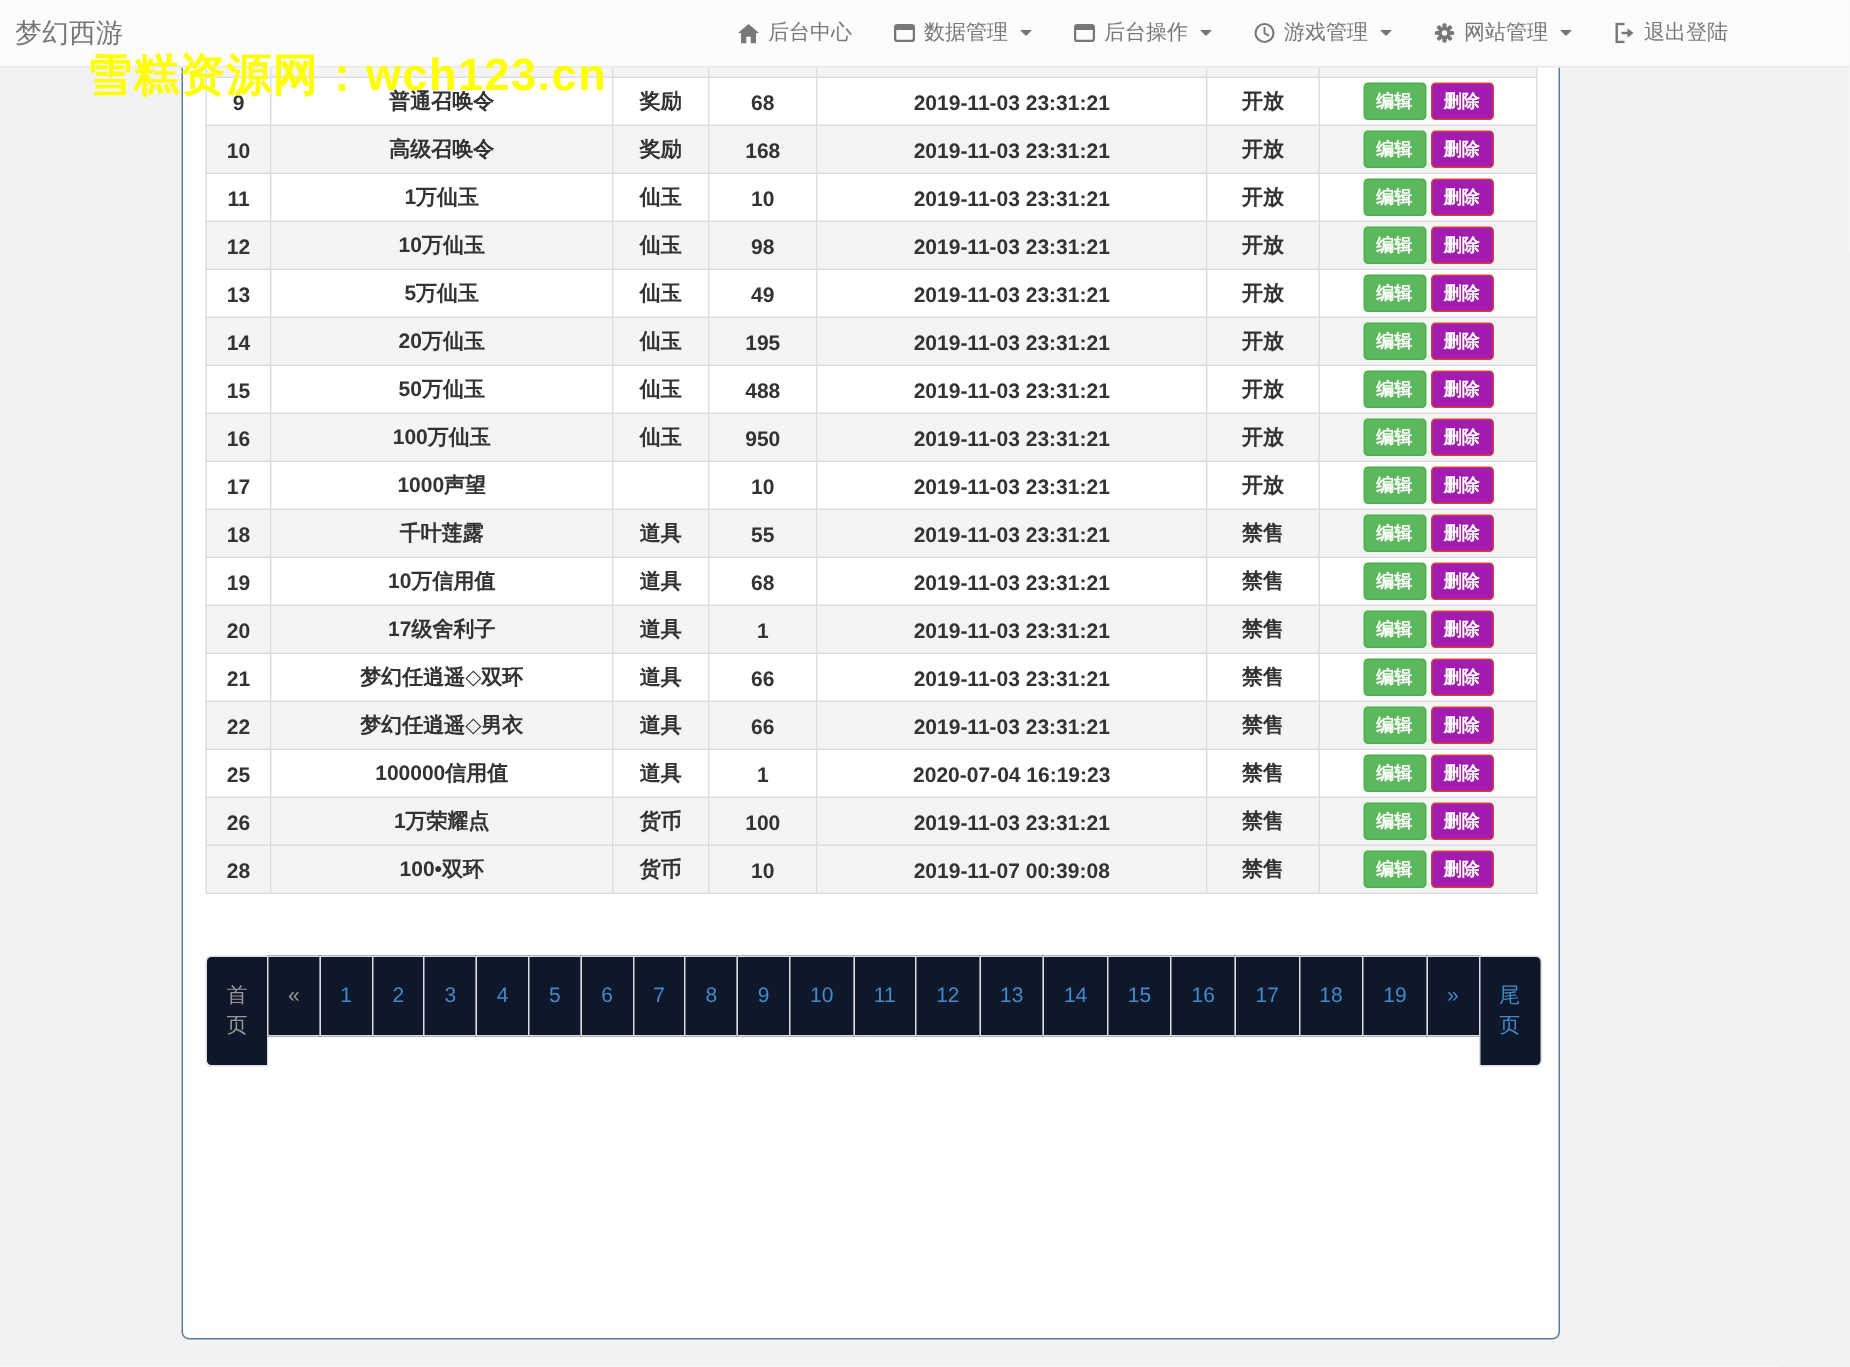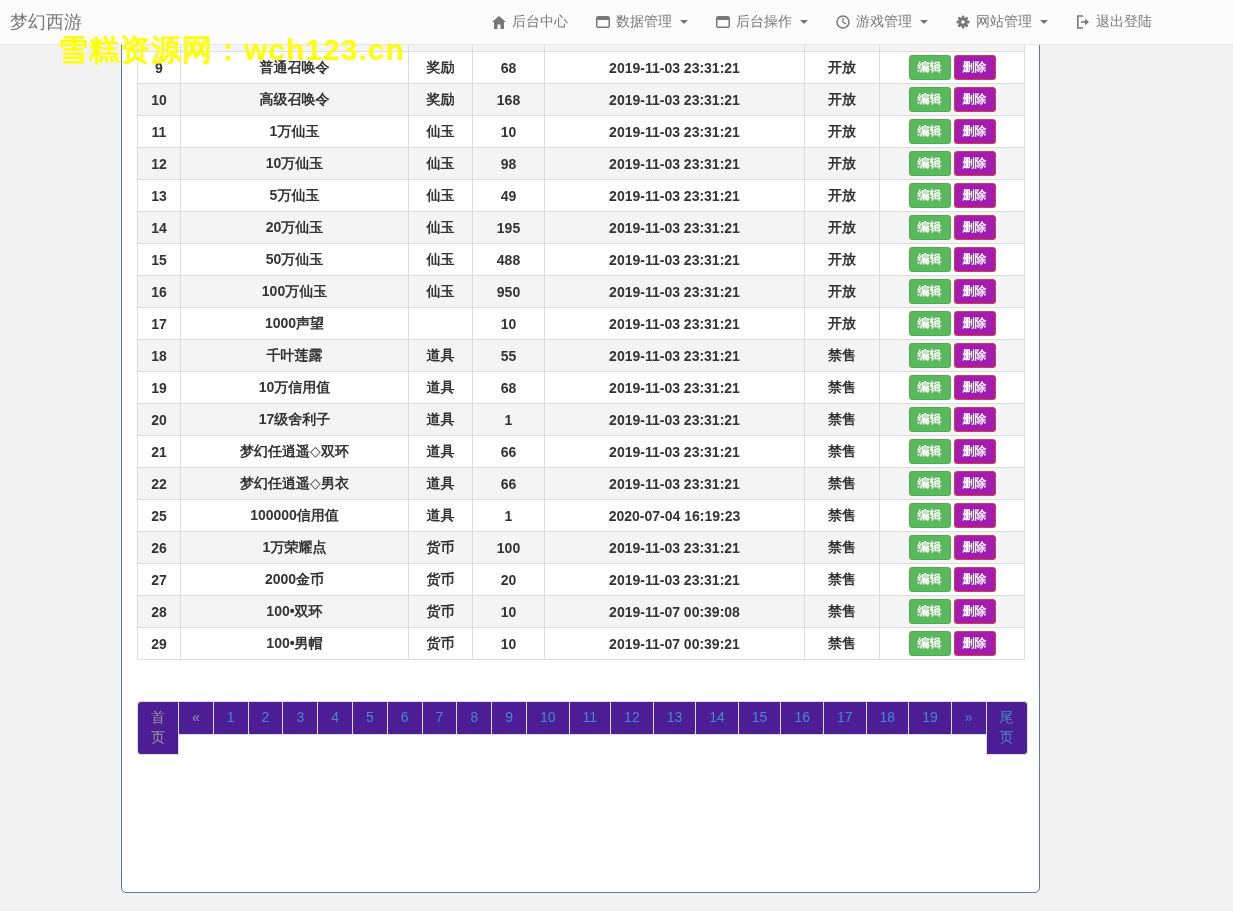--- a/index.html
+++ b/index.html
@@ -48,24 +48,24 @@
   }
   .btn-edit { background:#5cb85c; border-color:#4cae4c; }
   .btn-del  { background:#a21caf; border-color:#d43f3a; margin-left:3px; }
   
   ul.pagination {
     margin:41px 0 0 0; padding:0; list-style:none;
     display:inline-flex;
   }
   ul.pagination li a {
     display:block;
-    padding:6px 13px;
+    padding:16px 13px;
     border:1px solid #ddd;
     margin-left:-1px;
-    background:#4c1d95;
+    background:#0f172a;
     color:#428bca;
     font-size:14px;
     line-height:1.42;
     text-decoration:none;
     cursor:pointer;
     text-align:center;
   }
   ul.pagination li:first-child a { border-radius:4px 0 0 4px; margin-left:0; }
   ul.pagination li:last-child a  { border-radius:0 4px 4px 0; }
   ul.pagination li.muted a { color:#999; cursor:default; }
@@ -278,44 +278,26 @@
         </tr>
         <tr class="stripe">
           <td>26</td>
           <td>1万荣耀点</td>
           <td>货币</td>
           <td>100</td>
           <td>2019-11-03 23:31:21</td>
           <td>禁售</td>
           <td class="cell-actions"><button class="btn btn-edit">编辑</button><button class="btn btn-del">删除</button></td>
         </tr>
-        <tr>
-          <td>27</td>
-          <td>2000金币</td>
-          <td>货币</td>
-          <td>20</td>
-          <td>2019-11-03 23:31:21</td>
-          <td>禁售</td>
-          <td class="cell-actions"><button class="btn btn-edit">编辑</button><button class="btn btn-del">删除</button></td>
-        </tr>
         <tr class="stripe">
           <td>28</td>
           <td>100•双环</td>
           <td>货币</td>
           <td>10</td>
           <td>2019-11-07 00:39:08</td>
-          <td>禁售</td>
-          <td class="cell-actions"><button class="btn btn-edit">编辑</button><button class="btn btn-del">删除</button></td>
-        </tr>
-        <tr>
-          <td>29</td>
-          <td>100•男帽</td>
-          <td>货币</td>
-          <td>10</td>
-          <td>2019-11-07 00:39:21</td>
           <td>禁售</td>
           <td class="cell-actions"><button class="btn btn-edit">编辑</button><button class="btn btn-del">删除</button></td>
         </tr>
       </tbody>
   </table>
   <ul class="pagination" id="pagination">
       <li class="muted">
         <a>首页</a>
       </li>
       <li class="muted">

